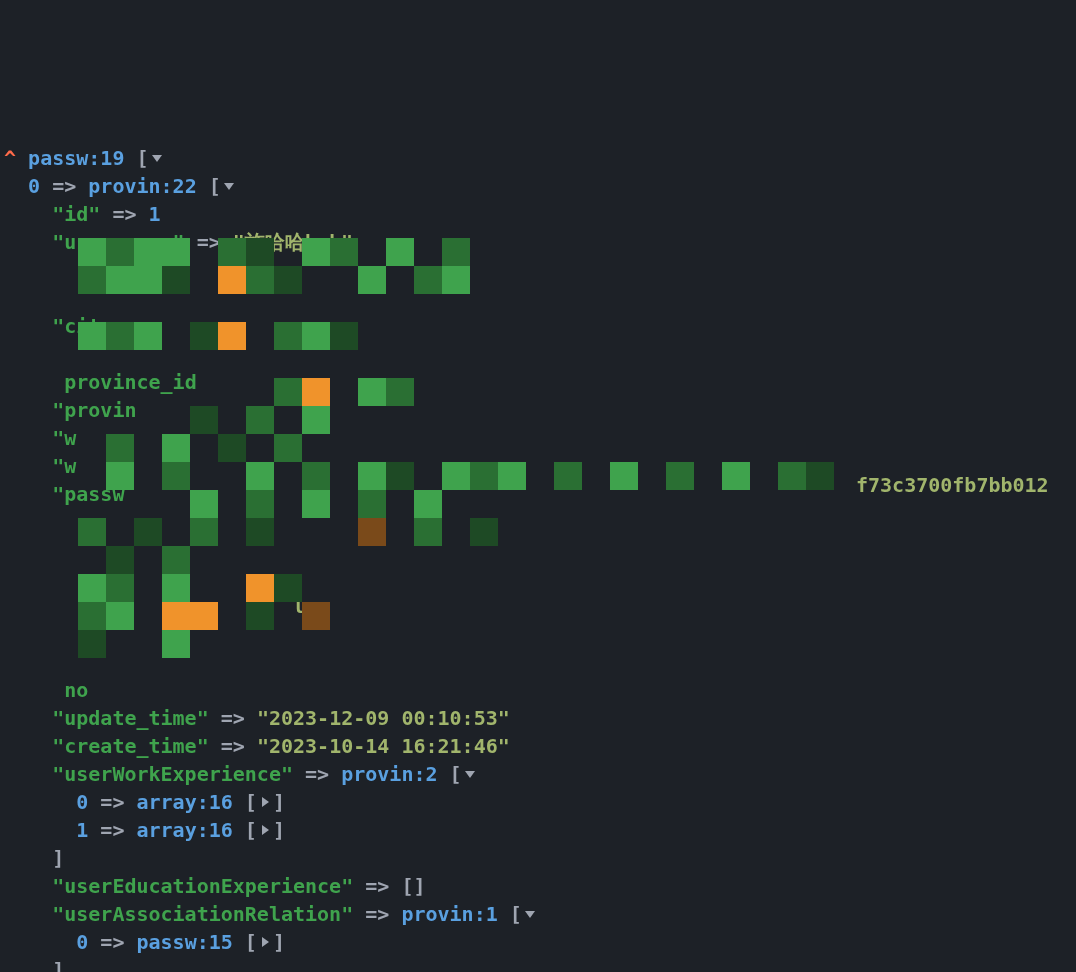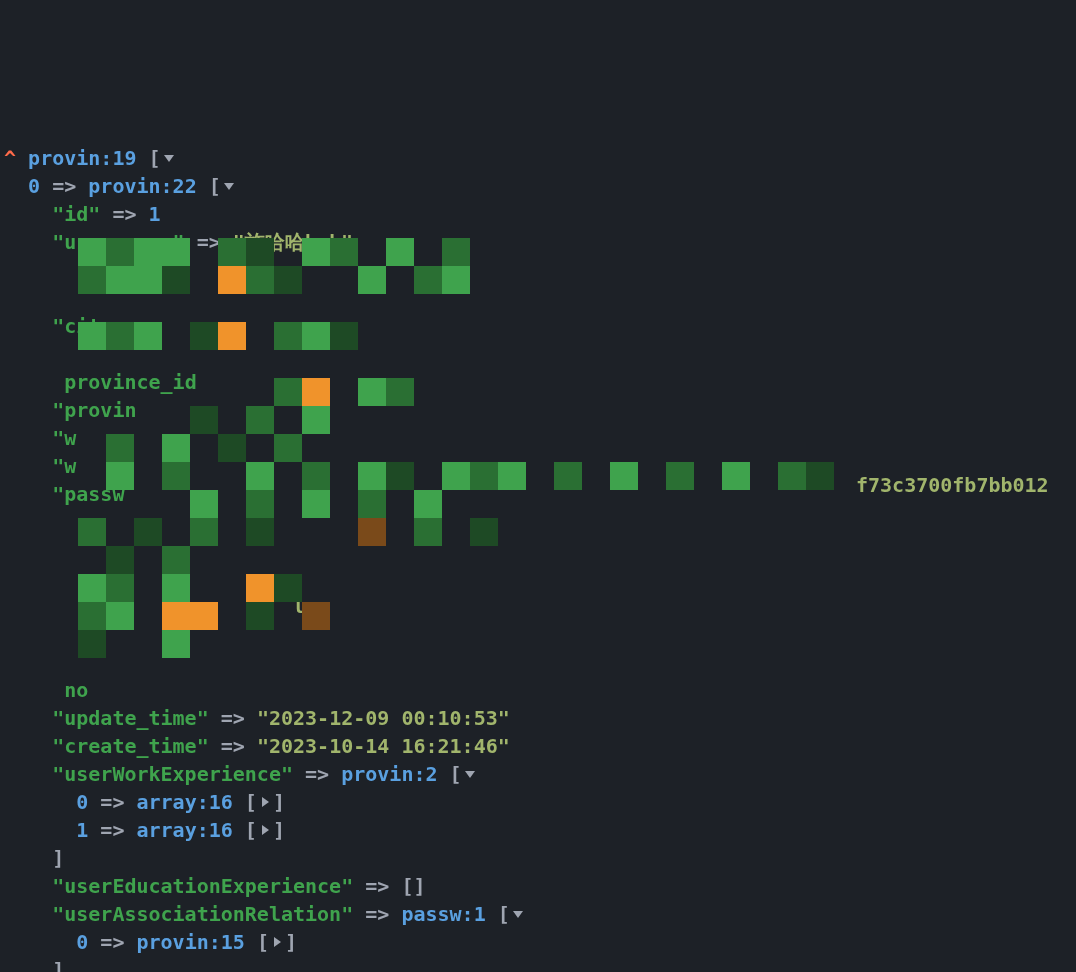--- a/index.html
+++ b/index.html
@@ -61,21 +61,21 @@
     font-weight: 600;
     text-align: center;
   }
 </style>
 </head>
 <body>
 
 
 
 <div class="wrap">
-<span class="caret">^</span> <span class="type">provin:19</span> <span class="bracket">[</span><span class="tog"><svg viewBox="0 0 16 16">
+<span class="caret">^</span> <span class="type">passw:19</span> <span class="bracket">[</span><span class="tog"><svg viewBox="0 0 16 16">
         <polygon points="3,5 13,5 8,12"></polygon>
       </svg></span>
   <span class="idx">0</span> <span class="arrow">=&gt;</span> <span class="type">provin:22</span> <span class="bracket">[</span><span class="tog"><svg viewBox="0 0 16 16">
         <polygon points="3,5 13,5 8,12"></polygon>
       </svg></span>
     <span class="key">"id"</span> <span class="arrow">=&gt;</span> <span class="num">1</span>
     <span class="key">"user_name"</span> <span class="arrow">=&gt;</span> <span class="strval">"施哈哈hah"</span>
 
 
     <span class="key">"cit</span>
@@ -98,24 +98,24 @@
         <polygon points="3,5 13,5 8,12"></polygon>
       </svg></span>
       <span class="idx">0</span> <span class="arrow">=&gt;</span> <span class="type">array:16</span> <span class="bracket">[</span><span class="tog"><svg viewBox="0 0 16 16">
         <polygon points="5,3 12,8 5,13"></polygon>
       </svg></span><span class="bracket">]</span>
       <span class="idx">1</span> <span class="arrow">=&gt;</span> <span class="type">array:16</span> <span class="bracket">[</span><span class="tog"><svg viewBox="0 0 16 16">
         <polygon points="5,3 12,8 5,13"></polygon>
       </svg></span><span class="bracket">]</span>
     <span class="bracket">]</span>
     <span class="key">"userEducationExperience"</span> <span class="arrow">=&gt;</span> <span class="bracket">[]</span>
-    <span class="key">"userAssociationRelation"</span> <span class="arrow">=&gt;</span> <span class="type">passw:1</span> <span class="bracket">[</span><span class="tog"><svg viewBox="0 0 16 16">
+    <span class="key">"userAssociationRelation"</span> <span class="arrow">=&gt;</span> <span class="type">provin:1</span> <span class="bracket">[</span><span class="tog"><svg viewBox="0 0 16 16">
         <polygon points="3,5 13,5 8,12"></polygon>
       </svg></span>
-      <span class="idx">0</span> <span class="arrow">=&gt;</span> <span class="type">provin:15</span> <span class="bracket">[</span><span class="tog"><svg viewBox="0 0 16 16">
+      <span class="idx">0</span> <span class="arrow">=&gt;</span> <span class="type">passw:15</span> <span class="bracket">[</span><span class="tog"><svg viewBox="0 0 16 16">
         <polygon points="5,3 12,8 5,13"></polygon>
       </svg></span><span class="bracket">]</span>
     <span class="bracket">]</span>
   
      
      
      
      
 
 <div class="hashfrag">f73c3700fb7bb012</div>

